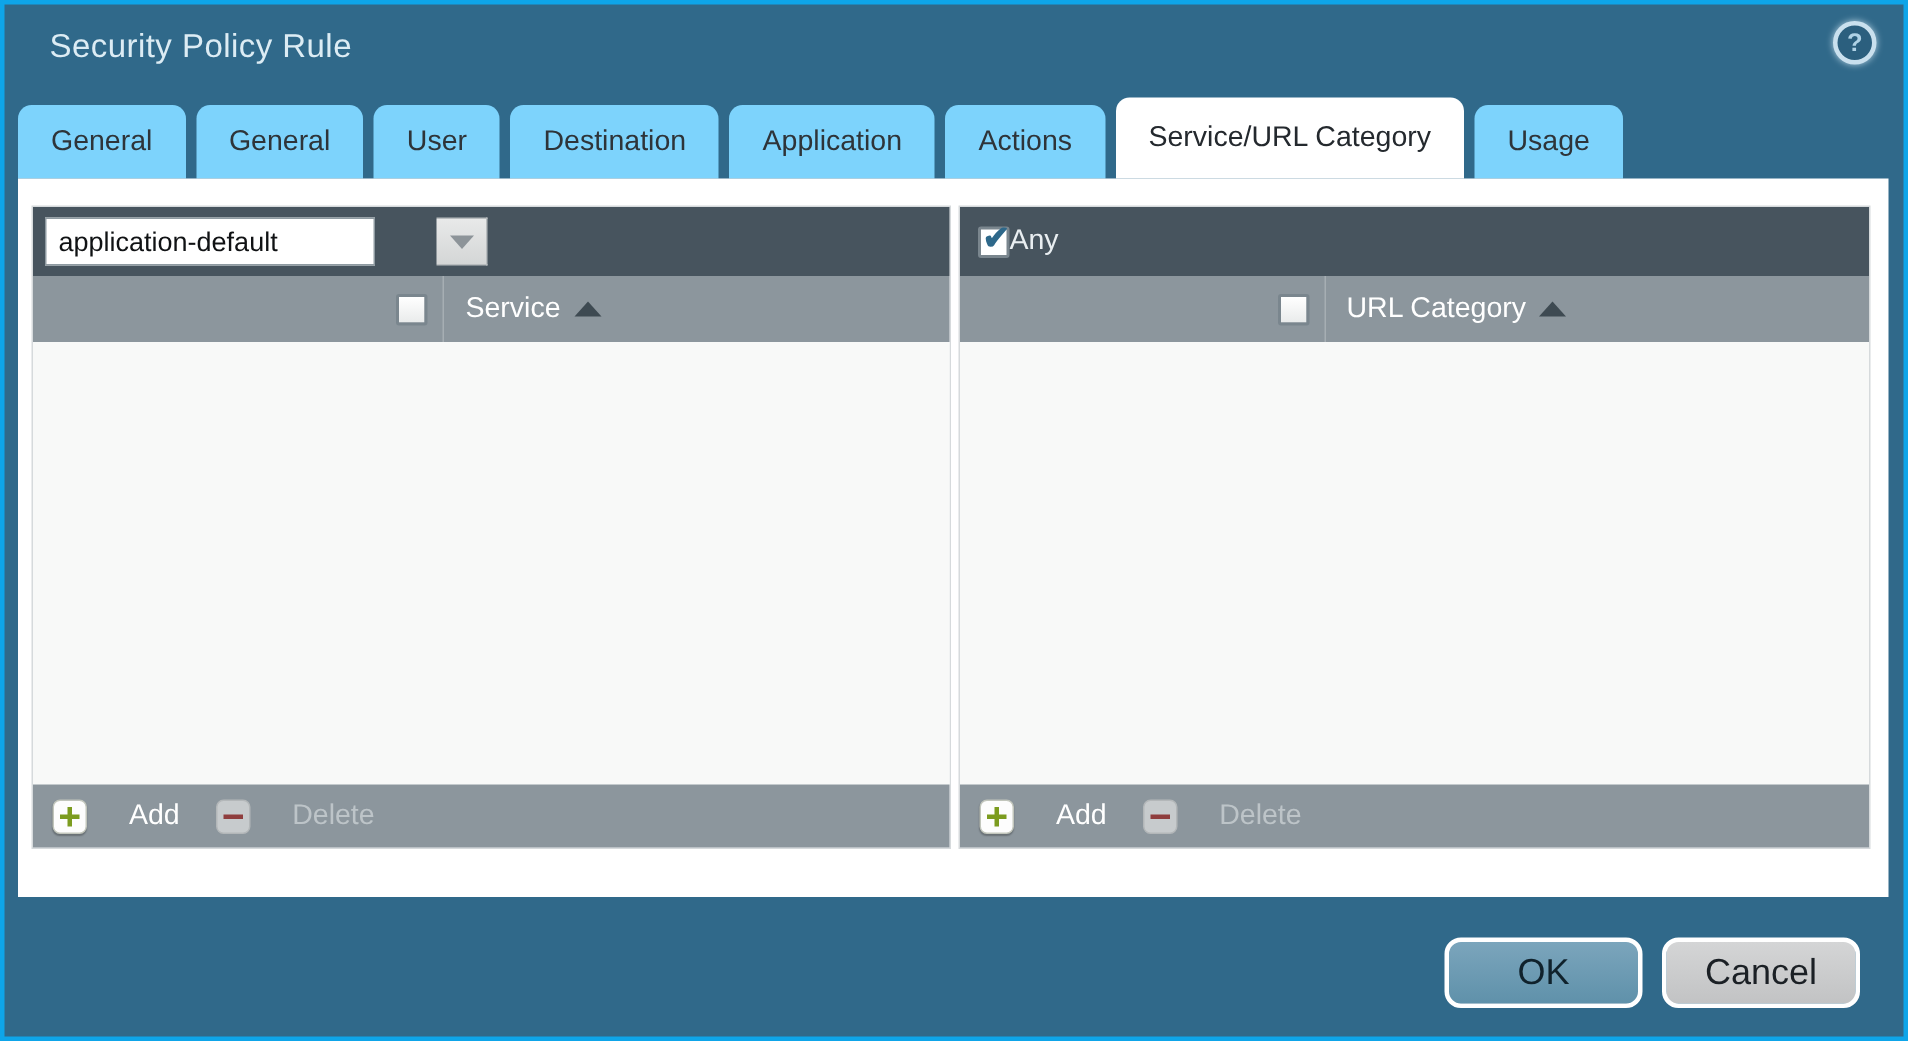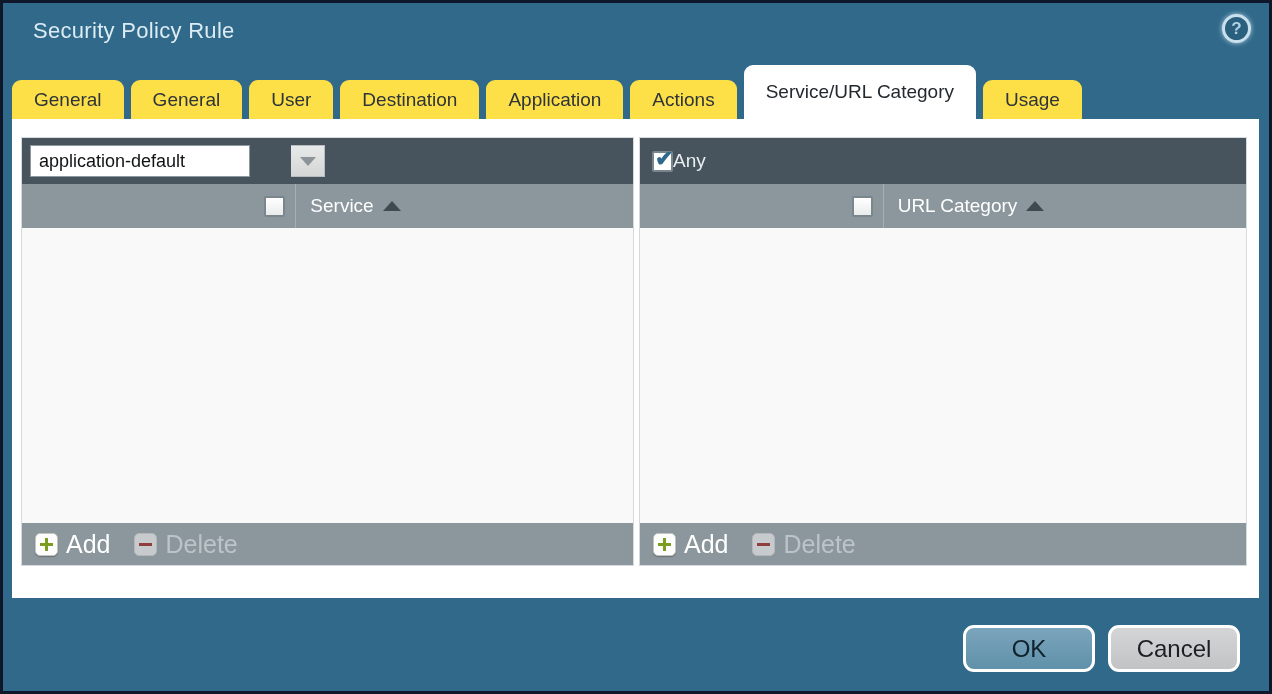--- a/index.html
+++ b/index.html
@@ -1,21 +1,21 @@
 <!DOCTYPE html>
 <html><head>
 <meta charset="utf-8">
 <style>
   * { margin:0; padding:0; box-sizing:border-box; }
   html,body { width:1272px; height:694px; }
   body { font-family:"Liberation Sans", sans-serif; }
 
   .frame {
     position:relative; width:1272px; height:694px;
-    background:#30698A; border:3px solid #0f172a; overflow:hidden;
+    background:#30698A; border:3px solid #0ea5e9; overflow:hidden;
   }
 
   
   .title {
     position:absolute; left:30px; top:15px;
     font-size:22px; color:#DCECF4; letter-spacing:0.3px;
   }
   .help-btn {
     position:absolute; right:18px; top:11px;
     width:29px; height:29px; border-radius:50%;
@@ -25,21 +25,21 @@
     display:flex; align-items:center; justify-content:center;
     cursor:pointer;
   }
 
   
   .tabbar {
     position:absolute; left:9px; top:62px; height:54px;
     display:flex; align-items:flex-end; gap:7px;
   }
   .tab {
-    height:39px; background:#fde047; color:#2E3439;
+    height:49px; background:#7dd3fc; color:#2E3439;
     border-radius:9px 9px 0 0; padding:0 22px;
     font-size:19px; display:flex; align-items:center;
     cursor:pointer; white-space:nowrap;
   }
   .tab.active {
     height:54px; background:#FFFFFF; color:#24292E; z-index:3;
   }
 
   
   .dialog-body {
@@ -125,21 +125,21 @@
   .action { display:flex; align-items:center; gap:8px; cursor:pointer; }
   .icon-box {
     position:relative; width:23px; height:23px; border-radius:5px;
   }
   .icon-box.add-box { background:#FDFDFD; border:1px solid #C2C6BC; box-shadow:0 1px 1px rgba(0,0,0,.25); }
   .icon-box.del-box { background:#C7CBCD; border:1px solid #B3B7B9; }
   .icon-box .h, .icon-box .v { position:absolute; background:#7C9C1F; }
   .icon-box .h { left:4px; top:9px; width:13px; height:3px; }
   .icon-box .v { left:9px; top:4px; width:3px; height:13px; }
   .icon-box.del-box .h { background:#8F3E3E; }
-  .action-label { font-size:25px; }
+  .action-label { font-size:19px;margin-left:20px; }
   .action.add .action-label { color:#FFFFFF; }
   .action.delete .action-label { color:#BDC4C8; }
   .action.delete { cursor:default; }
 
   
   .dialog-buttons {
     position:absolute; right:29px; bottom:19px; display:flex; gap:13px;
   }
   .btn {
     width:132px; height:47px; border-radius:11px; border:3px solid #FFFFFF;

